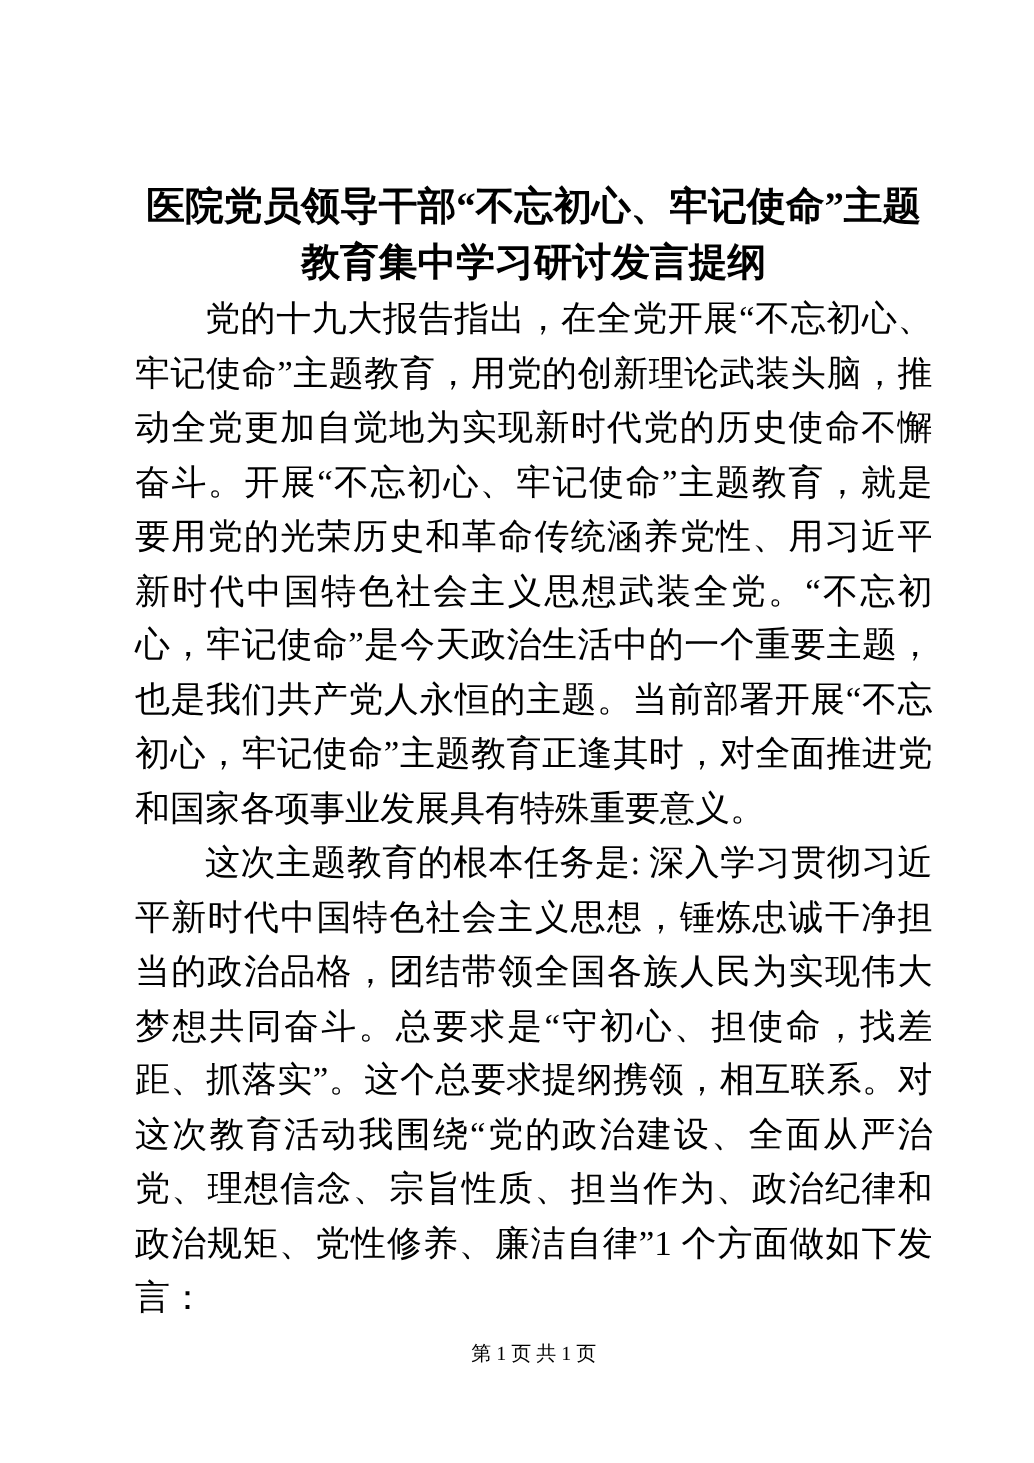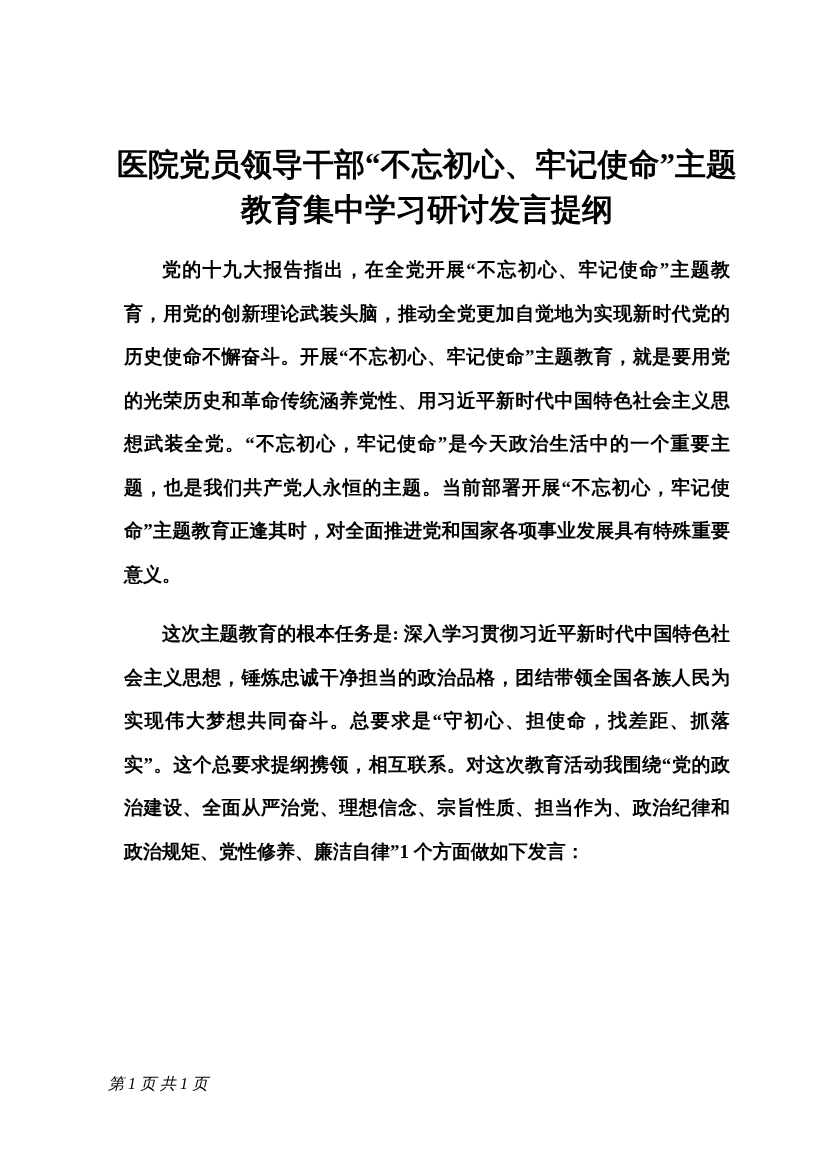--- a/index.html
+++ b/index.html
@@ -27,37 +27,36 @@
   .doc-title {
     font-size: 31px;
     font-weight: bold;
     line-height: 45px;
     text-align: center;
     letter-spacing: 0;
     margin: 0;
   }
   .doc-body { margin-top: 2px; }
   .doc-body p {
-    margin: 16px;
-    font-size: 19px;
+    margin: 0;
+    font-size: 28px;
     line-height: 43.5px;
     text-align: justify;
     text-justify: inter-ideograph;
     text-indent: 2em;
     word-break: break-all;
-    font-weight: bold;
   }
   .footer {
     position: absolute;
     left: 108px;
     top: 1072px;
     width: 638px;
+    text-align: center;
     font-size: 16px;
     line-height: 24px;
-    font-style: italic;
   }
 </style>
 </head>
 <body>
 
 <div class="page">
   <div class="content">
     <h1 class="doc-title">医院党员领导干部“不忘初心、牢记使命”主题教育集中学习研讨发言提纲</h1>
     <div class="doc-body">
       <p>党的十九大报告指出，在全党开展“不忘初心、牢记使命”主题教育，用党的创新理论武装头脑，推动全党更加自觉地为实现新时代党的历史使命不懈奋斗。开展“不忘初心、牢记使命”主题教育，就是要用党的光荣历史和革命传统涵养党性、用习近平新时代中国特色社会主义思想武装全党。“不忘初心，牢记使命”是今天政治生活中的一个重要主题，也是我们共产党人永恒的主题。当前部署开展“不忘初心，牢记使命”主题教育正逢其时，对全面推进党和国家各项事业发展具有特殊重要意义。</p>

